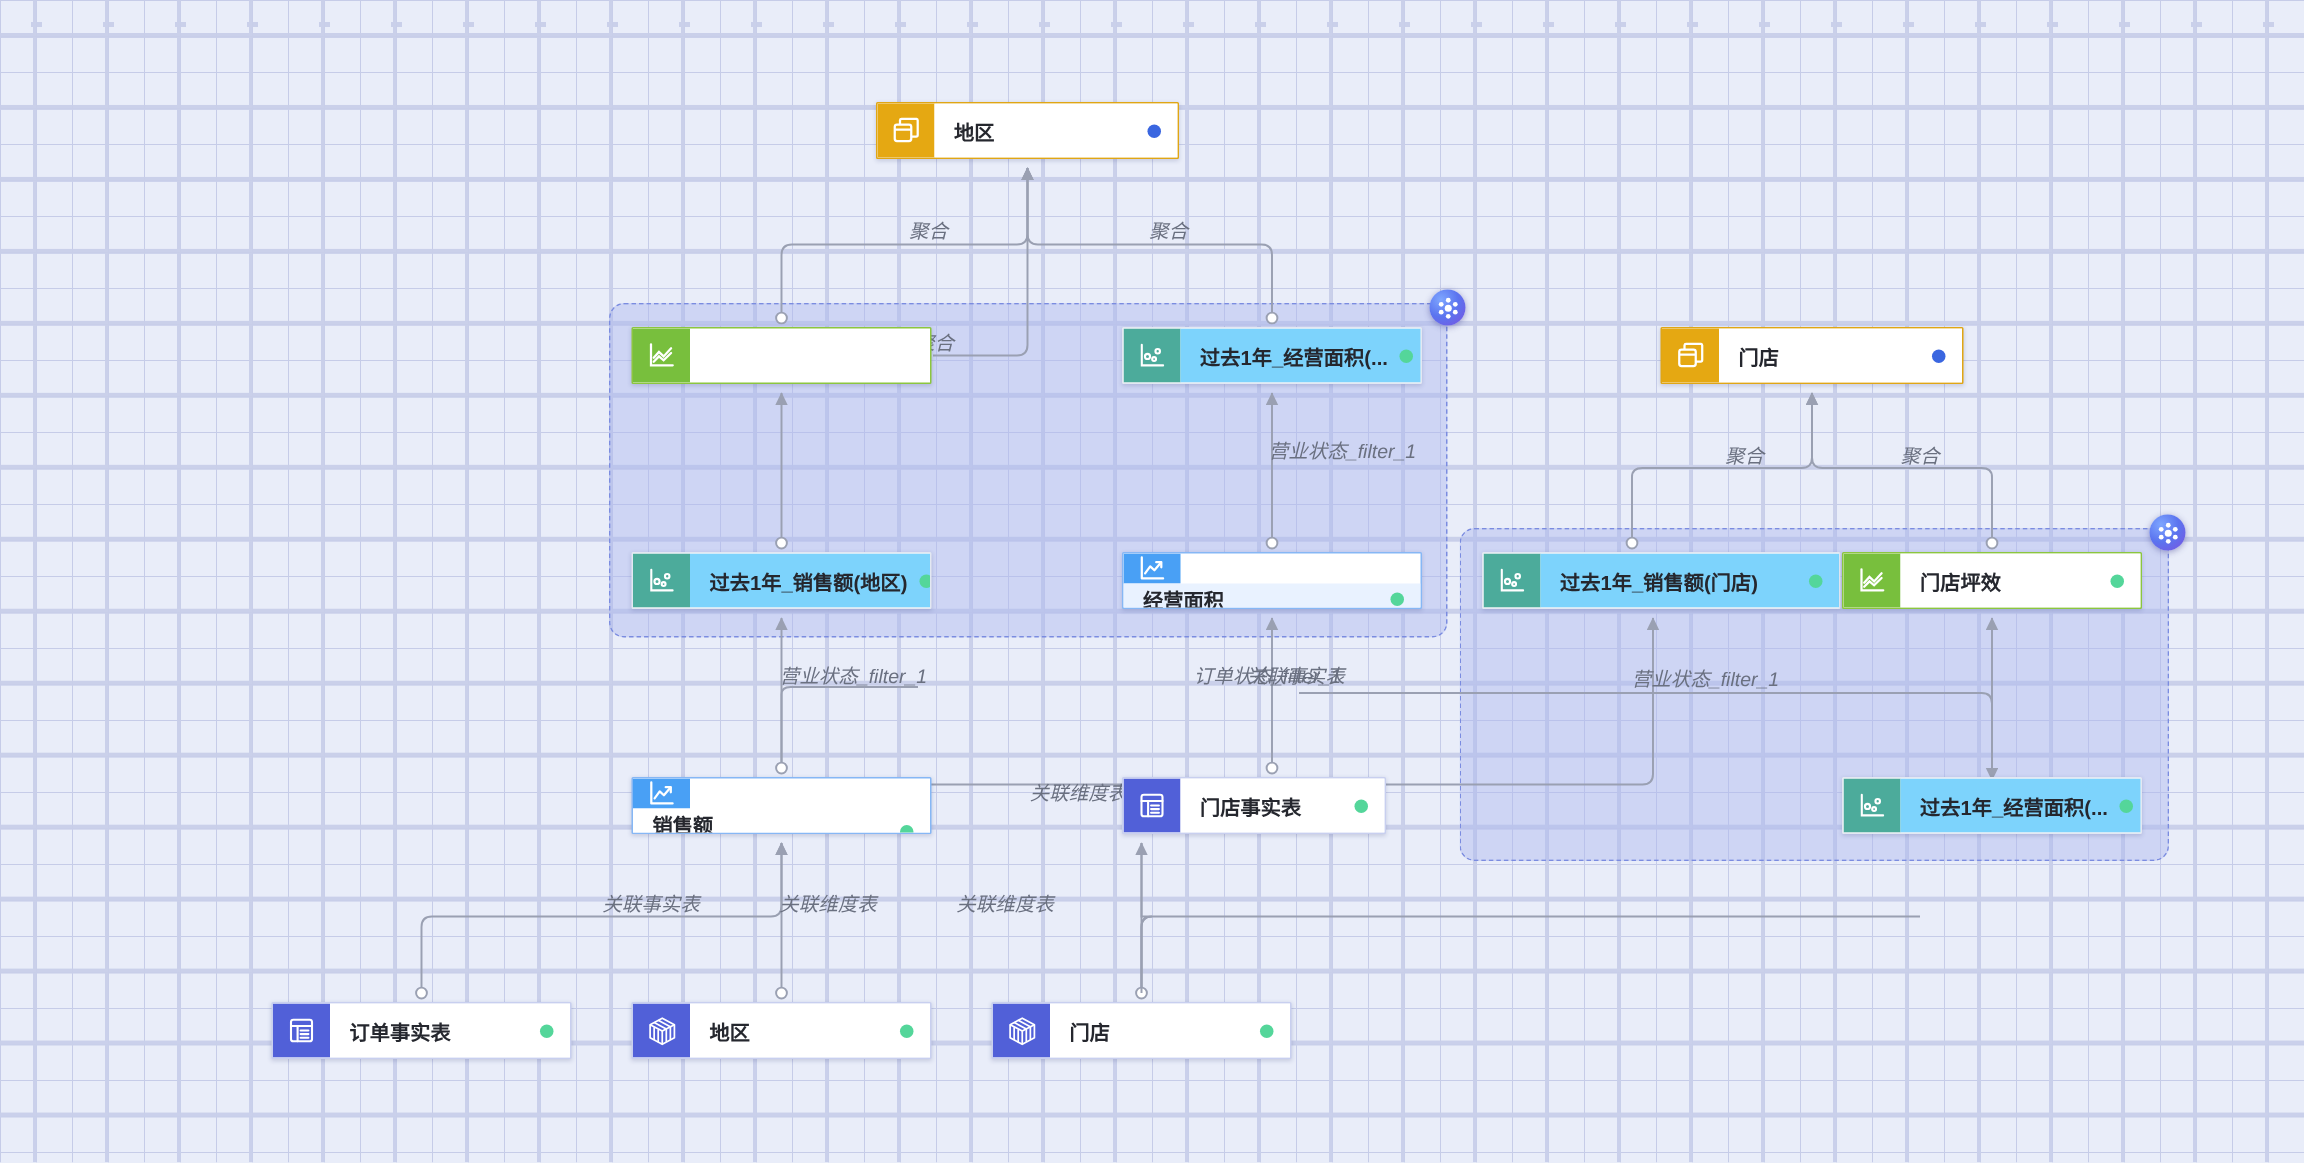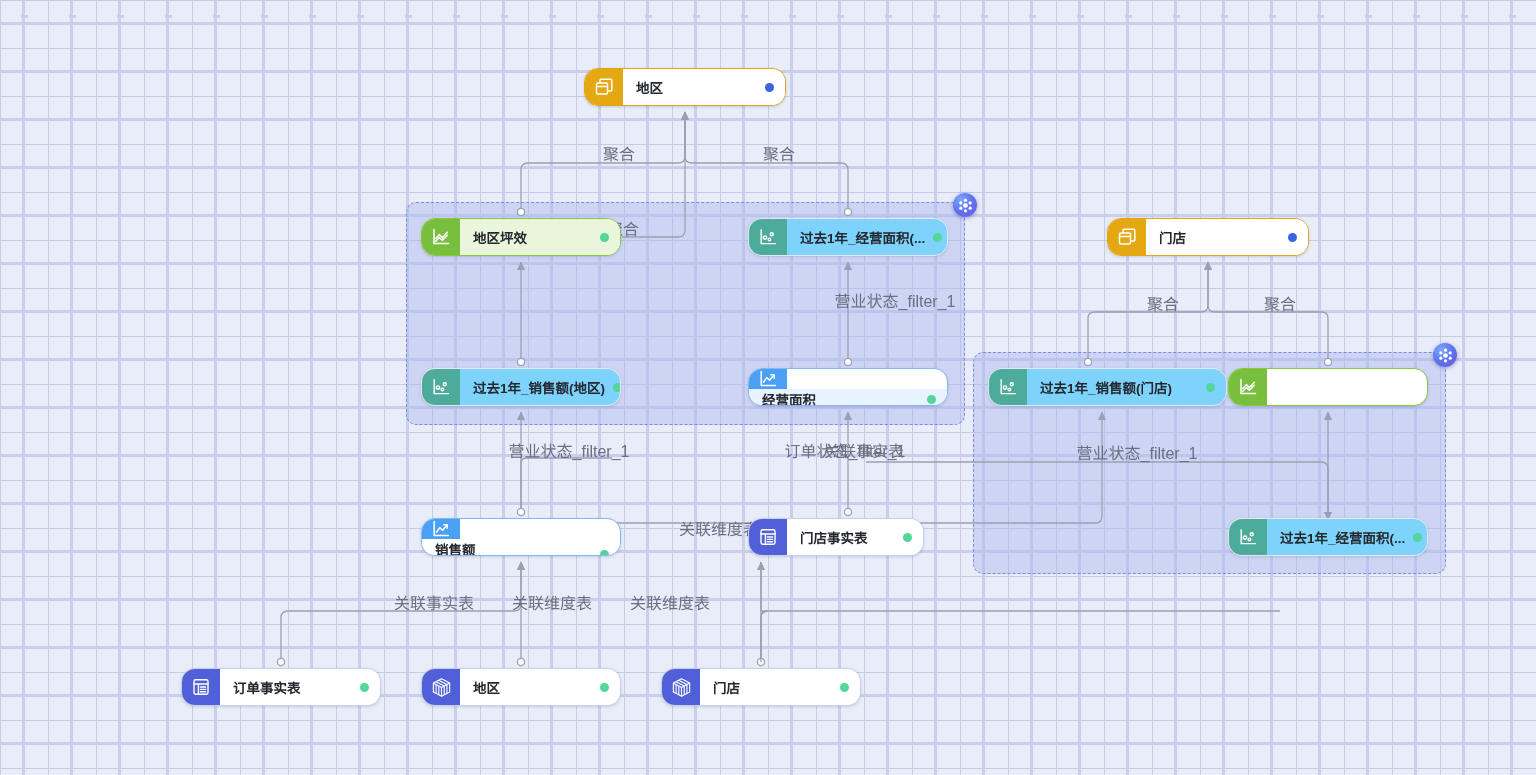--- a/index.html
+++ b/index.html
@@ -44,21 +44,21 @@
     background:rgba(170,180,238,.42);
   }
   .cluster-badge{
     position:absolute;width:24px;height:24px;border-radius:50%;
     background:radial-gradient(circle at 32% 28%, #7ea6ff 0%, #5b74ef 48%, #7a52e0 100%);
     box-shadow:0 1px 4px rgba(60,60,140,.45);
     display:flex;align-items:center;justify-content:center;
   }
   .node{
     position:absolute;display:flex;align-items:stretch;
-    height:38px;border-radius:14px;overflow:hidden;
+    height:38px;border-radius:1px;overflow:hidden;
     box-shadow:0 1px 3px rgba(40,50,110,.18);
     background:#ffffff;
     box-sizing:border-box;
   }
   .node .ico{
     width:38px;min-width:38px;display:flex;align-items:center;justify-content:center;
   }
   .node .body{
     flex:1;display:flex;align-items:center;justify-content:space-between;
     padding:0 11px 0 13px;box-sizing:border-box;
@@ -82,23 +82,24 @@
   .n-atomic .ico{background:#4cab9b;}
   .n-atomic .body{background:#7dd3fc;}
   .n-blue{border:1.5px solid #86b7f5;flex-direction:column;}
   .n-blue .ico{background:#49a0f5;}
   .n-blue .body{background:#e9f2ff;}
   .n-blue-white .body{background:#ffffff;align-items:flex-end;}
   .n-table{border:1.5px solid #c8cfef;}
   .n-table .ico{background:#5160d8;}
   .n-table .body{background:#ffffff;}
   .edge-label{
-    position:absolute;font-size:16px;color:#6a7080;
+    position:absolute;font-size:13px;color:#6a7080;
     white-space:nowrap;transform:translate(-50%,-50%);
     font-family:"Liberation Sans","DejaVu Sans",sans-serif;
+    font-style:italic;
   }
 </style>
 </head>
 <body>
 
 <div id="canvas">
   <div id="grid-overlay"></div>
 
   <div class="cluster" style="left:406px;top:202px;width:557px;height:221px;"></div>
   <div class="cluster" style="left:973px;top:352px;width:471px;height:220px;"></div>
@@ -206,24 +207,20 @@
   </div>
 
   <div class="node n-metric-green" style="left:421px;top:218px;width:200px;">
     <div class="ico">
       <svg width="20" height="20" viewBox="0 0 20 20" fill="none" stroke="#fff" stroke-width="1.5" stroke-linecap="round">
         <path d="M3 2.5 V16.5 H17.5"></path>
         <path d="M4.8 11.5 L8.3 7.6 L11.4 10.6 L16.4 5.2"></path>
         <path d="M4.8 14.2 L8.3 10.6 L11.4 13.2 L16.4 8.3"></path>
       </svg>
     </div>
-    <div class="body">
-      <span class="label">地区坪效</span>
-      <span class="dot green"></span>
-    </div>
   </div>
 
   <div class="node n-atomic" style="left:748px;top:218px;width:200px;">
     <div class="ico">
       <svg width="20" height="20" viewBox="0 0 20 20" fill="none" stroke="#fff" stroke-width="1.4" stroke-linecap="round">
         <path d="M3.2 2.8 V16.6 H17.4"></path>
         <circle cx="7" cy="10.6" r="1.7"></circle>
         <circle cx="11.4" cy="12.4" r="1.3"></circle>
         <circle cx="13.8" cy="7.2" r="1.5"></circle>
       </svg>
@@ -278,20 +275,24 @@
     </div>
   </div>
 
   <div class="node n-metric-green n-metric-green-white" style="left:1228px;top:368px;width:200px;">
     <div class="ico">
       <svg width="20" height="20" viewBox="0 0 20 20" fill="none" stroke="#fff" stroke-width="1.5" stroke-linecap="round">
         <path d="M3 2.5 V16.5 H17.5"></path>
         <path d="M4.8 11.5 L8.3 7.6 L11.4 10.6 L16.4 5.2"></path>
         <path d="M4.8 14.2 L8.3 10.6 L11.4 13.2 L16.4 8.3"></path>
       </svg>
+    </div>
+    <div class="body">
+      <span class="label">门店坪效</span>
+      <span class="dot green"></span>
     </div>
   </div>
 
   <div class="node n-atomic" style="left:1228px;top:518px;width:200px;">
     <div class="ico">
       <svg width="20" height="20" viewBox="0 0 20 20" fill="none" stroke="#fff" stroke-width="1.4" stroke-linecap="round">
         <path d="M3.2 2.8 V16.6 H17.4"></path>
         <circle cx="7" cy="10.6" r="1.7"></circle>
         <circle cx="11.4" cy="12.4" r="1.3"></circle>
         <circle cx="13.8" cy="7.2" r="1.5"></circle>

